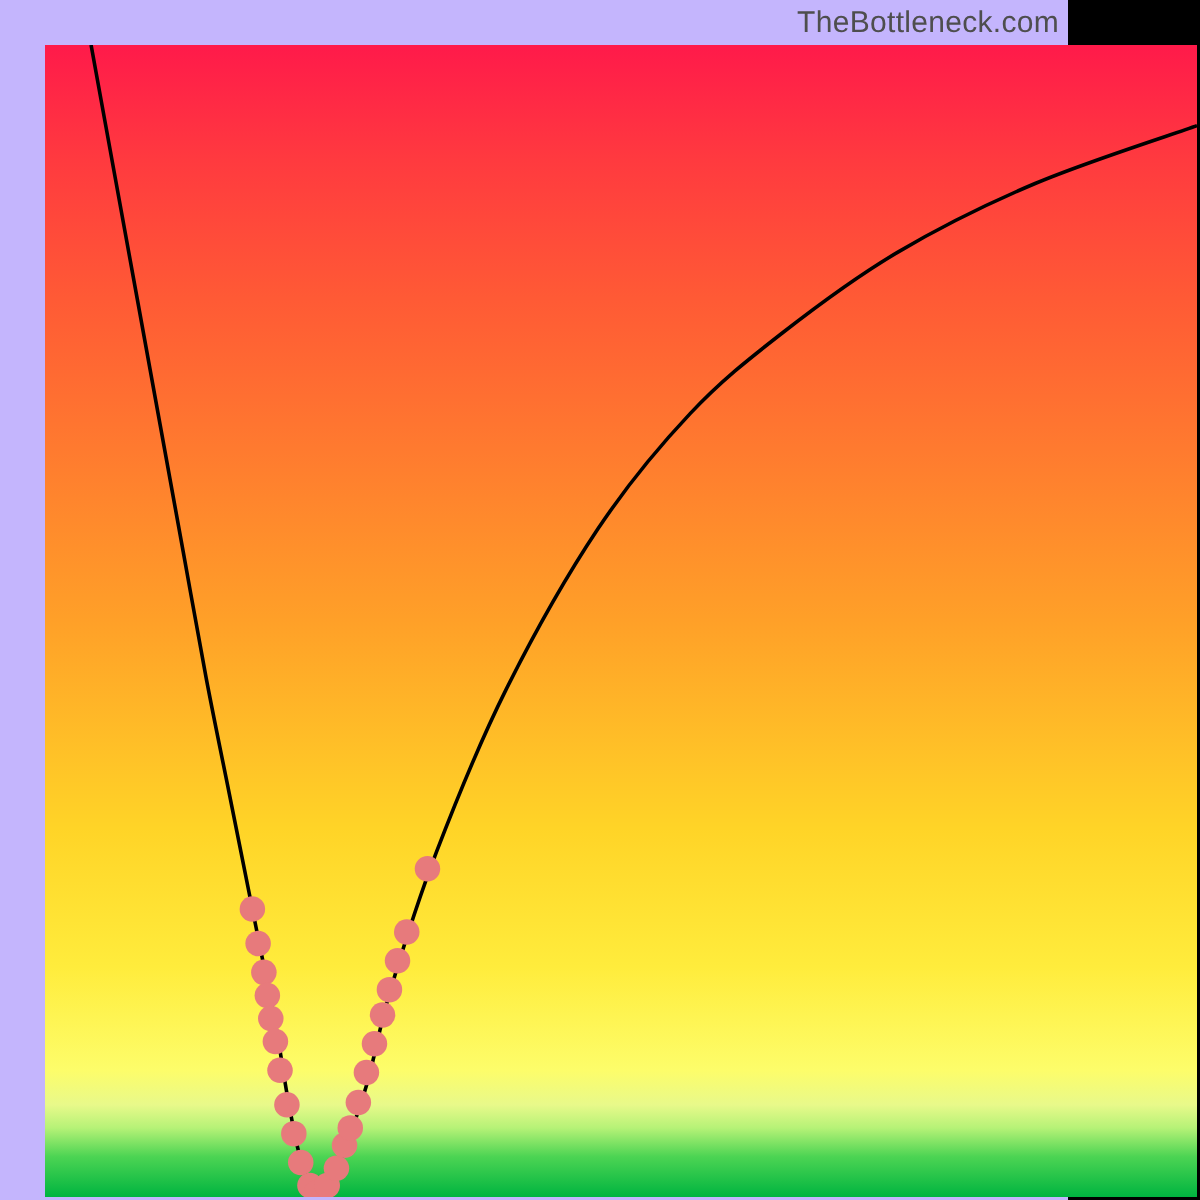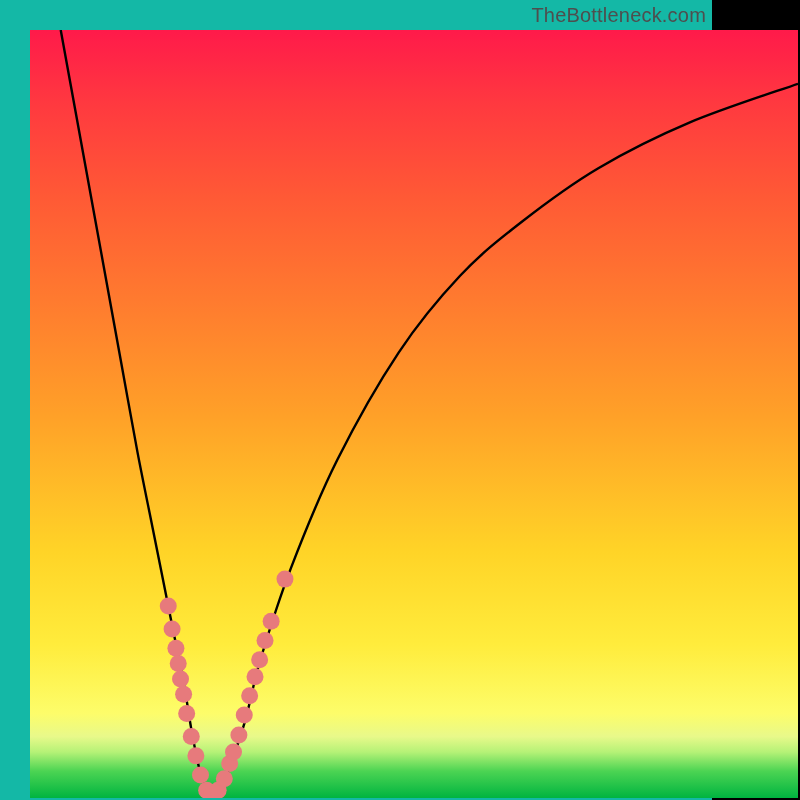--- a/index.html
+++ b/index.html
@@ -8,21 +8,21 @@
     width: 800px;
     height: 800px;
     overflow: hidden;
     background: #000;
     font-family: Arial, Helvetica, sans-serif;
   }
   .frame {
     position: relative;
     width: 712px;
     height: 800px;
-    background: #14b8a6;
+    background: #c4b5fd;
   }
   .plot-area {
     position: absolute;
     left: 30px;
     top: 30px;
     width: 768px;
     height: 768px;
     background: linear-gradient(
       to bottom,
       #ff1a4a 0%,

